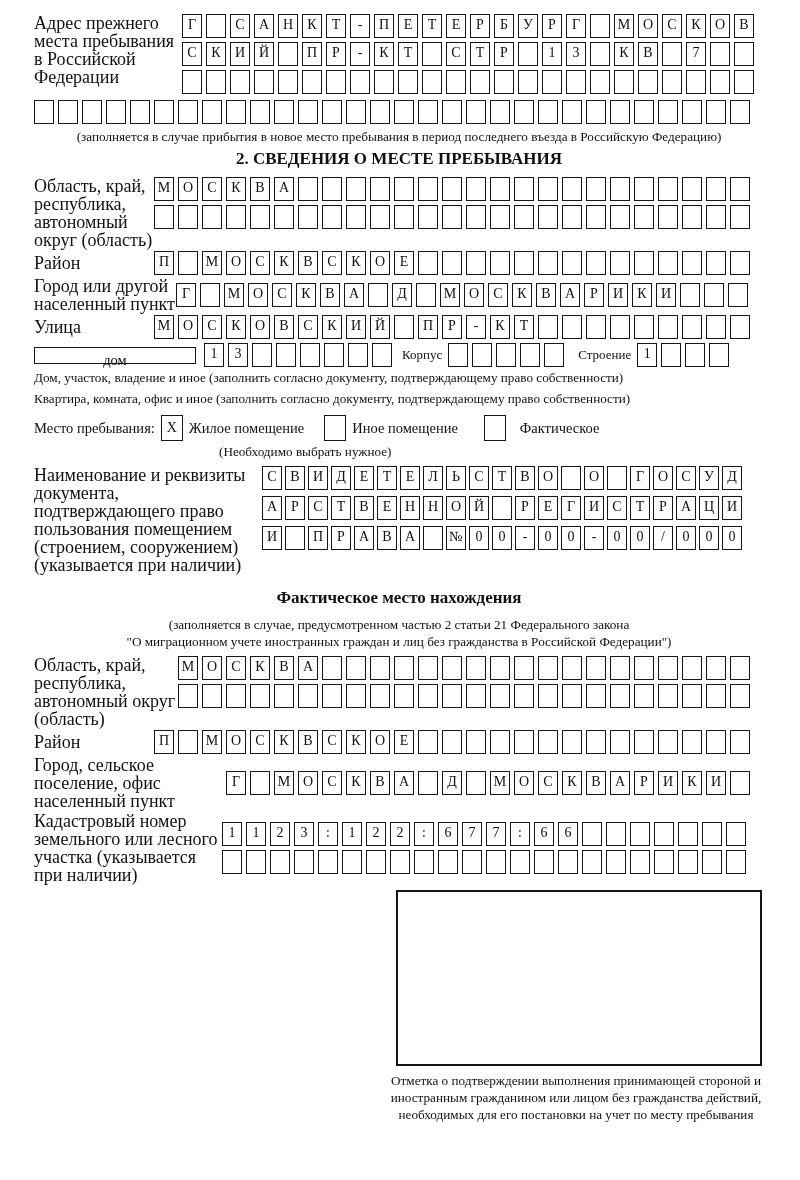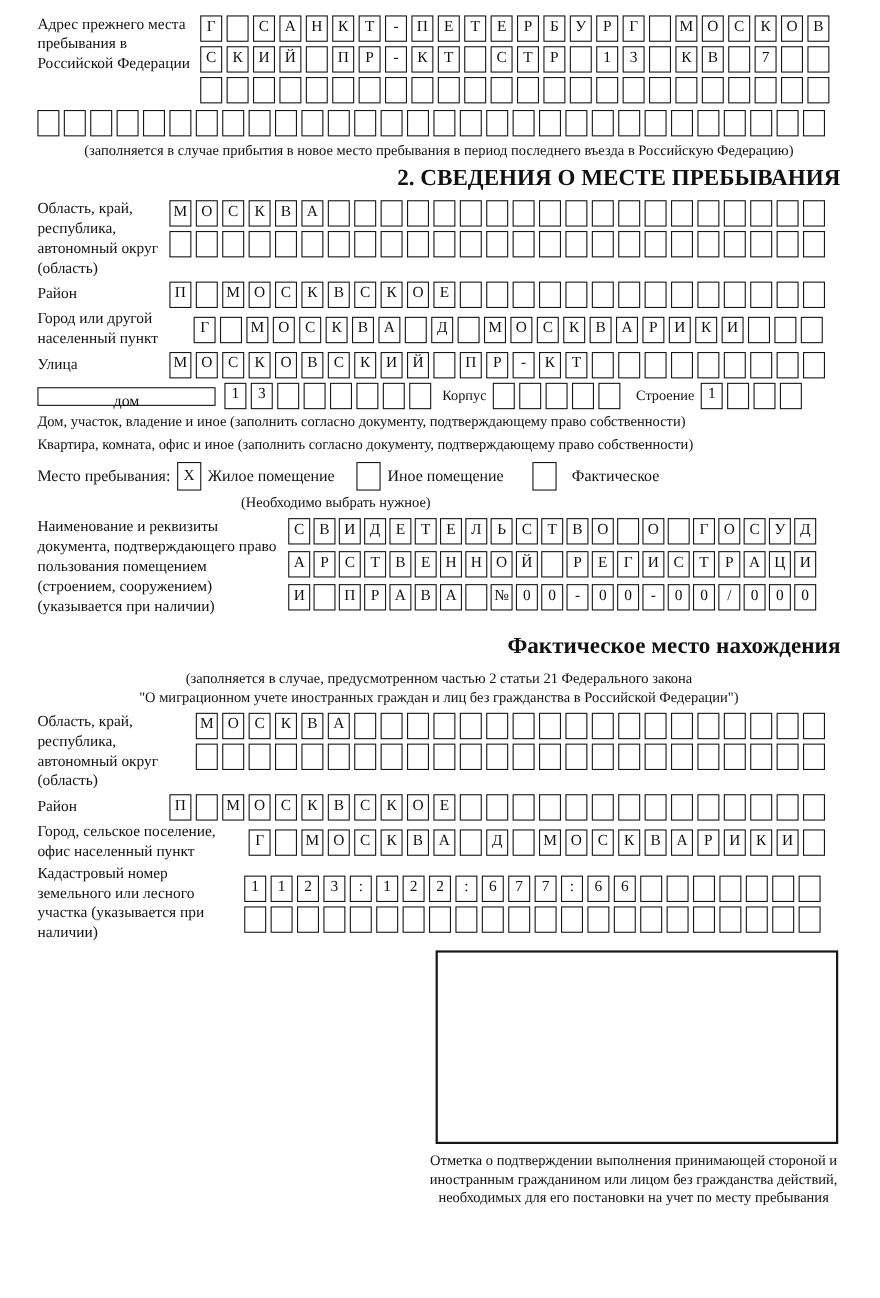--- a/index.html
+++ b/index.html
@@ -4,32 +4,32 @@
 <style>
   html,body{margin:0;padding:0;background:#fff;}
   .page{
     position:relative;width:800px;height:1180px;box-sizing:border-box;
     padding:14px 36px 0 34px;overflow:hidden;color:#111;
     font-family:"Liberation Serif", serif;background:#fff;
   }
   .hdr-note{text-align:right;font-size:14.5px;margin:8px 4px 20px 0;}
   .row{display:flex;align-items:flex-start;}
   .v-center{align-items:center;}
-  .row-label{font-size:14px;line-height:18px;flex-shrink:0;}
+  .row-label{font-size:18px;line-height:18px;flex-shrink:0;}
   .cells{white-space:nowrap;line-height:0;}
   .cells-row{margin-bottom:4px;height:24px;}
   .cell{
     display:inline-block;box-sizing:border-box;width:20px;height:24px;
     border:1.6px solid #161616;margin-right:4px;text-align:center;
     font-size:14px;line-height:20px;vertical-align:top;background:#fff;
   }
   .pitch23 .cell{margin-right:3px;}
   .note{font-size:13.2px;line-height:17px;}
   .note-c{text-align:center;}
-  .sec-title{font-weight:bold;font-size:21px;text-align:right;margin:4px 0 8px 0;}
+  .sec-title{font-weight:bold;font-size:17px;text-align:center;margin:4px 0 8px 0;}
   .wide-box{
     display:inline-block;box-sizing:border-box;border:1.8px solid #161616;
     height:17px;line-height:24px;text-align:center;font-size:14.5px;
     vertical-align:top;background:#fff;
   }
   .inline-lbl{font-size:13px;line-height:24px;display:inline-block;vertical-align:top;}
   .chkbox{
     display:inline-block;box-sizing:border-box;width:22px;height:26px;
     border:1.6px solid #161616;text-align:center;font-size:14px;line-height:23px;
     vertical-align:middle;margin:0 6px;background:#fff;

